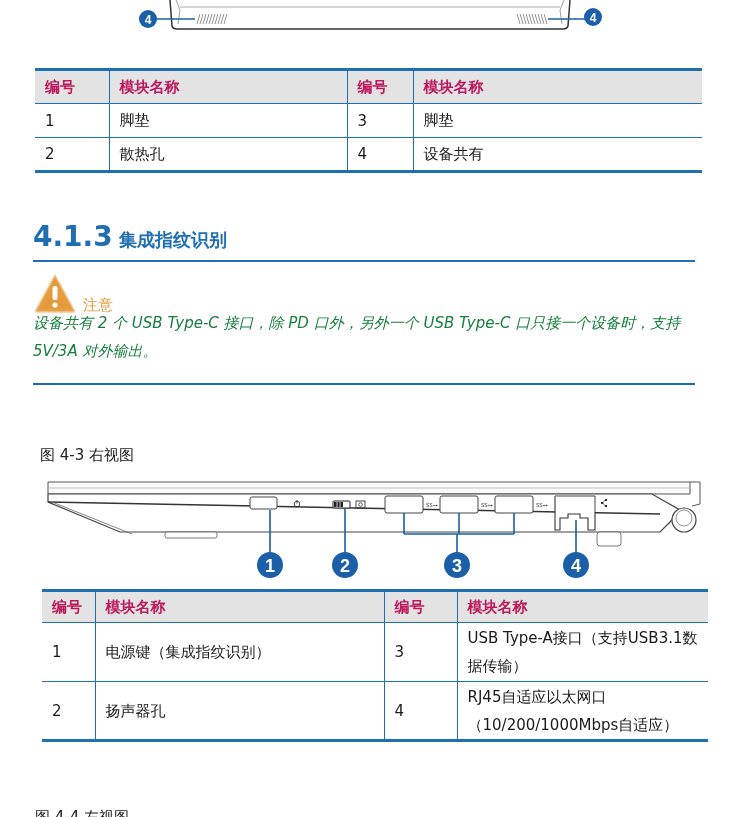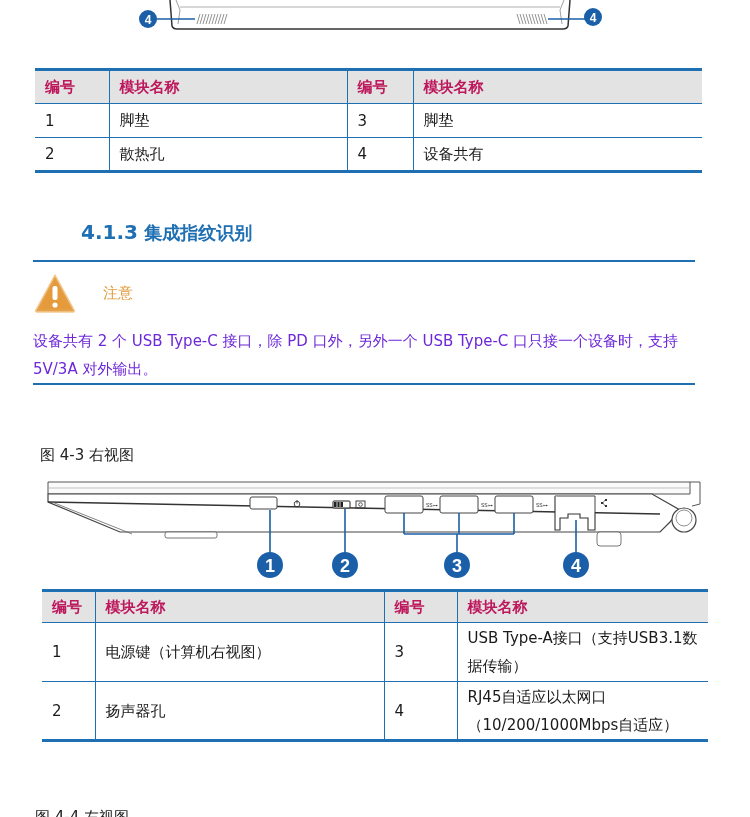--- a/index.html
+++ b/index.html
@@ -23,28 +23,28 @@
   #t1 { left: 35px; top: 68px; width: 667px; }
   #t1 th, #t1 td { height: 34px; }
   #t1 col.c1 { width: 74px; } #t1 col.c2 { width: 238px; } #t1 col.c3 { width: 66px; }
 
   #t2 { left: 42px; top: 589px; width: 666px; }
   #t2 th { height: 32px; }
   #t2 td { height: 59px; line-height: 28px; }
   #t2 col.c1 { width: 53px; } #t2 col.c2 { width: 289px; } #t2 col.c3 { width: 73px; }
 
   .section-title { left: 33px; top: 220px; font-size: 18px; font-weight: bold; color: #1f6fb3; }
-  .section-title .num { font-size: 20px; margin-left: 48px; }
+  .section-title .num { font-size: 28px; }
   .rule { height: 2px; background: #1f6fb3; }
   .rule1 { left: 33px; top: 260px; width: 662px; }
   .rule2 { left: 33px; top: 383px; width: 662px; }
 
   .note-icon { left: 33px; top: 272px; width: 44px; height: 42px; }
-  .note-label { left: 83px; top: 284px; font-size: 15px; color: #e29a3a; margin-left: 20px; }
-  .note-text { left: 33px; top: 327px; width: 685px; font-size: 15px; line-height: 28px; color: #6d28d9; }
+  .note-label { left: 83px; top: 296px; font-size: 15px; color: #e29a3a; }
+  .note-text { left: 33px; top: 309px; width: 685px; font-size: 15px; line-height: 28px; color: #15803d; font-style: italic; }
 
   .caption { font-size: 15px; color: #222; }
   .cap1 { left: 40px; top: 446px; }
   .cap2 { left: 35px; top: 808px; }
 
   .side-fig { left: 40px; top: 472px; width: 680px; height: 115px; }
 </style>
 </head>
 <body>
 
@@ -225,21 +225,21 @@
     <tr>
       <th>编号</th>
       <th>模块名称</th>
       <th>编号</th>
       <th>模块名称</th>
     </tr>
   </thead>
   <tbody>
     <tr>
       <td>1</td>
-      <td>电源键（计算机右视图）</td>
+      <td>电源键（集成指纹识别）</td>
       <td>3</td>
       <td>USB Type-A接口（支持USB3.1数据传输）</td>
     </tr>
     <tr>
       <td>2</td>
       <td>扬声器孔</td>
       <td>4</td>
       <td>RJ45自适应以太网口（10/200/1000Mbps自适应）</td>
     </tr>
   </tbody>

